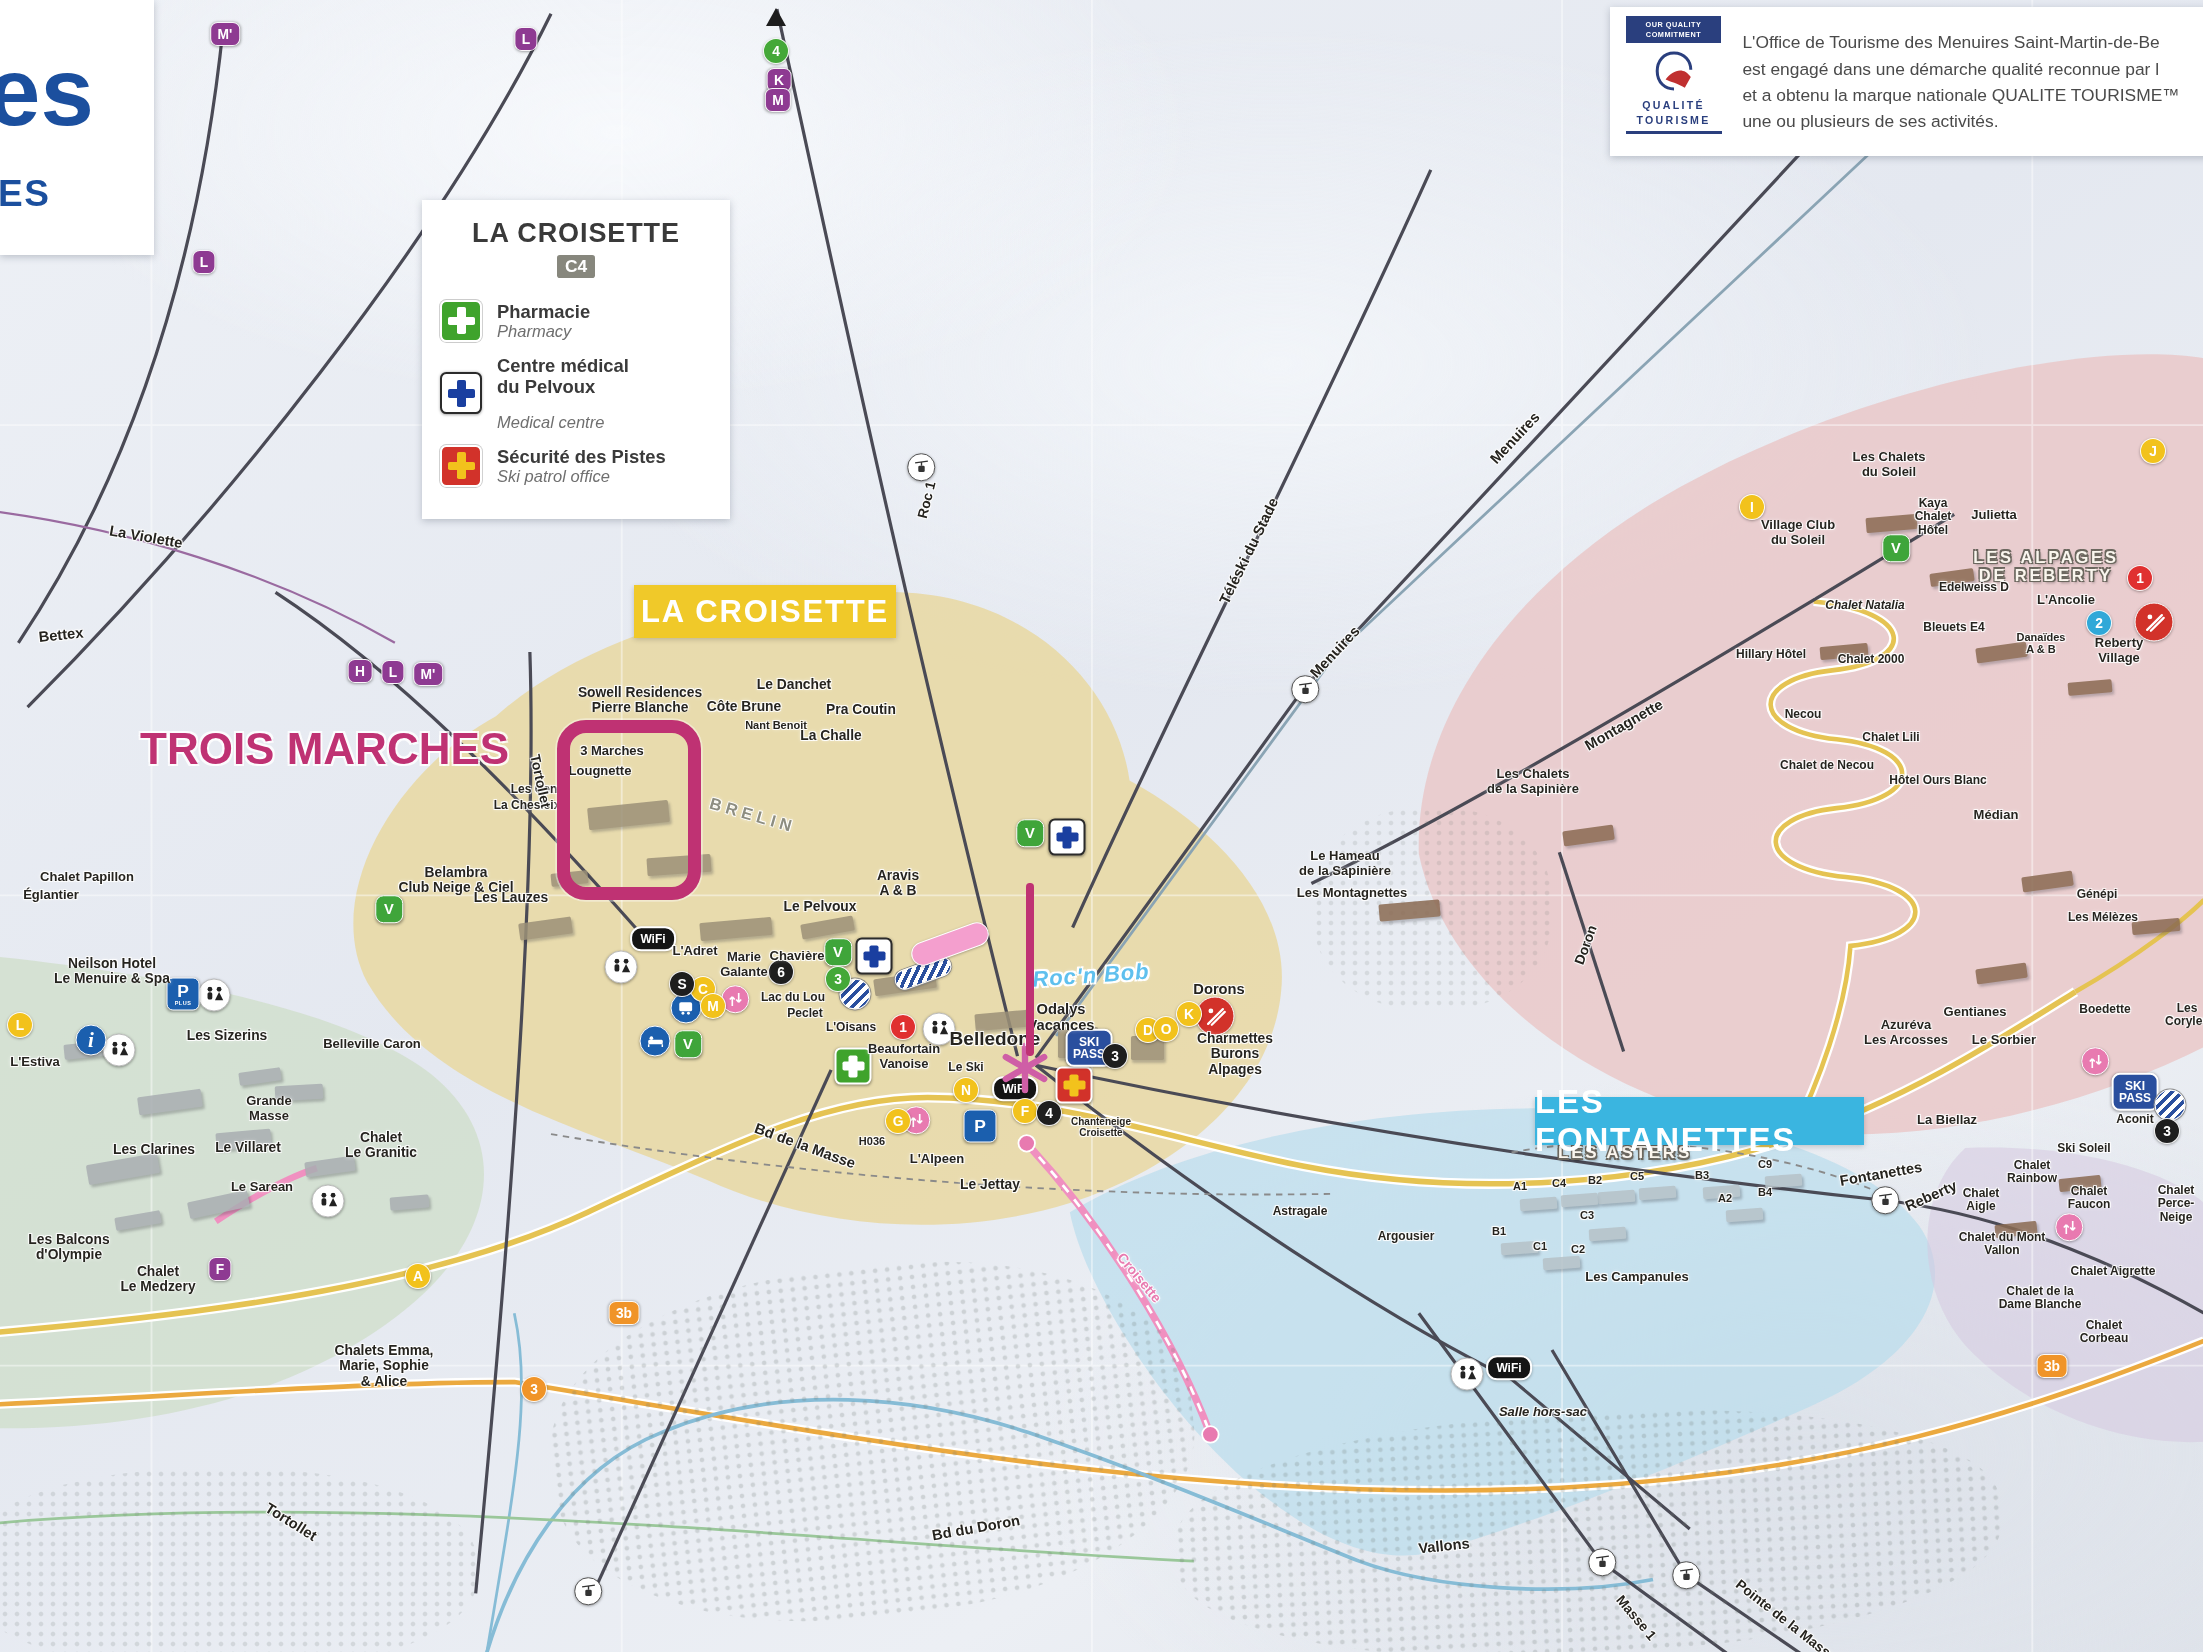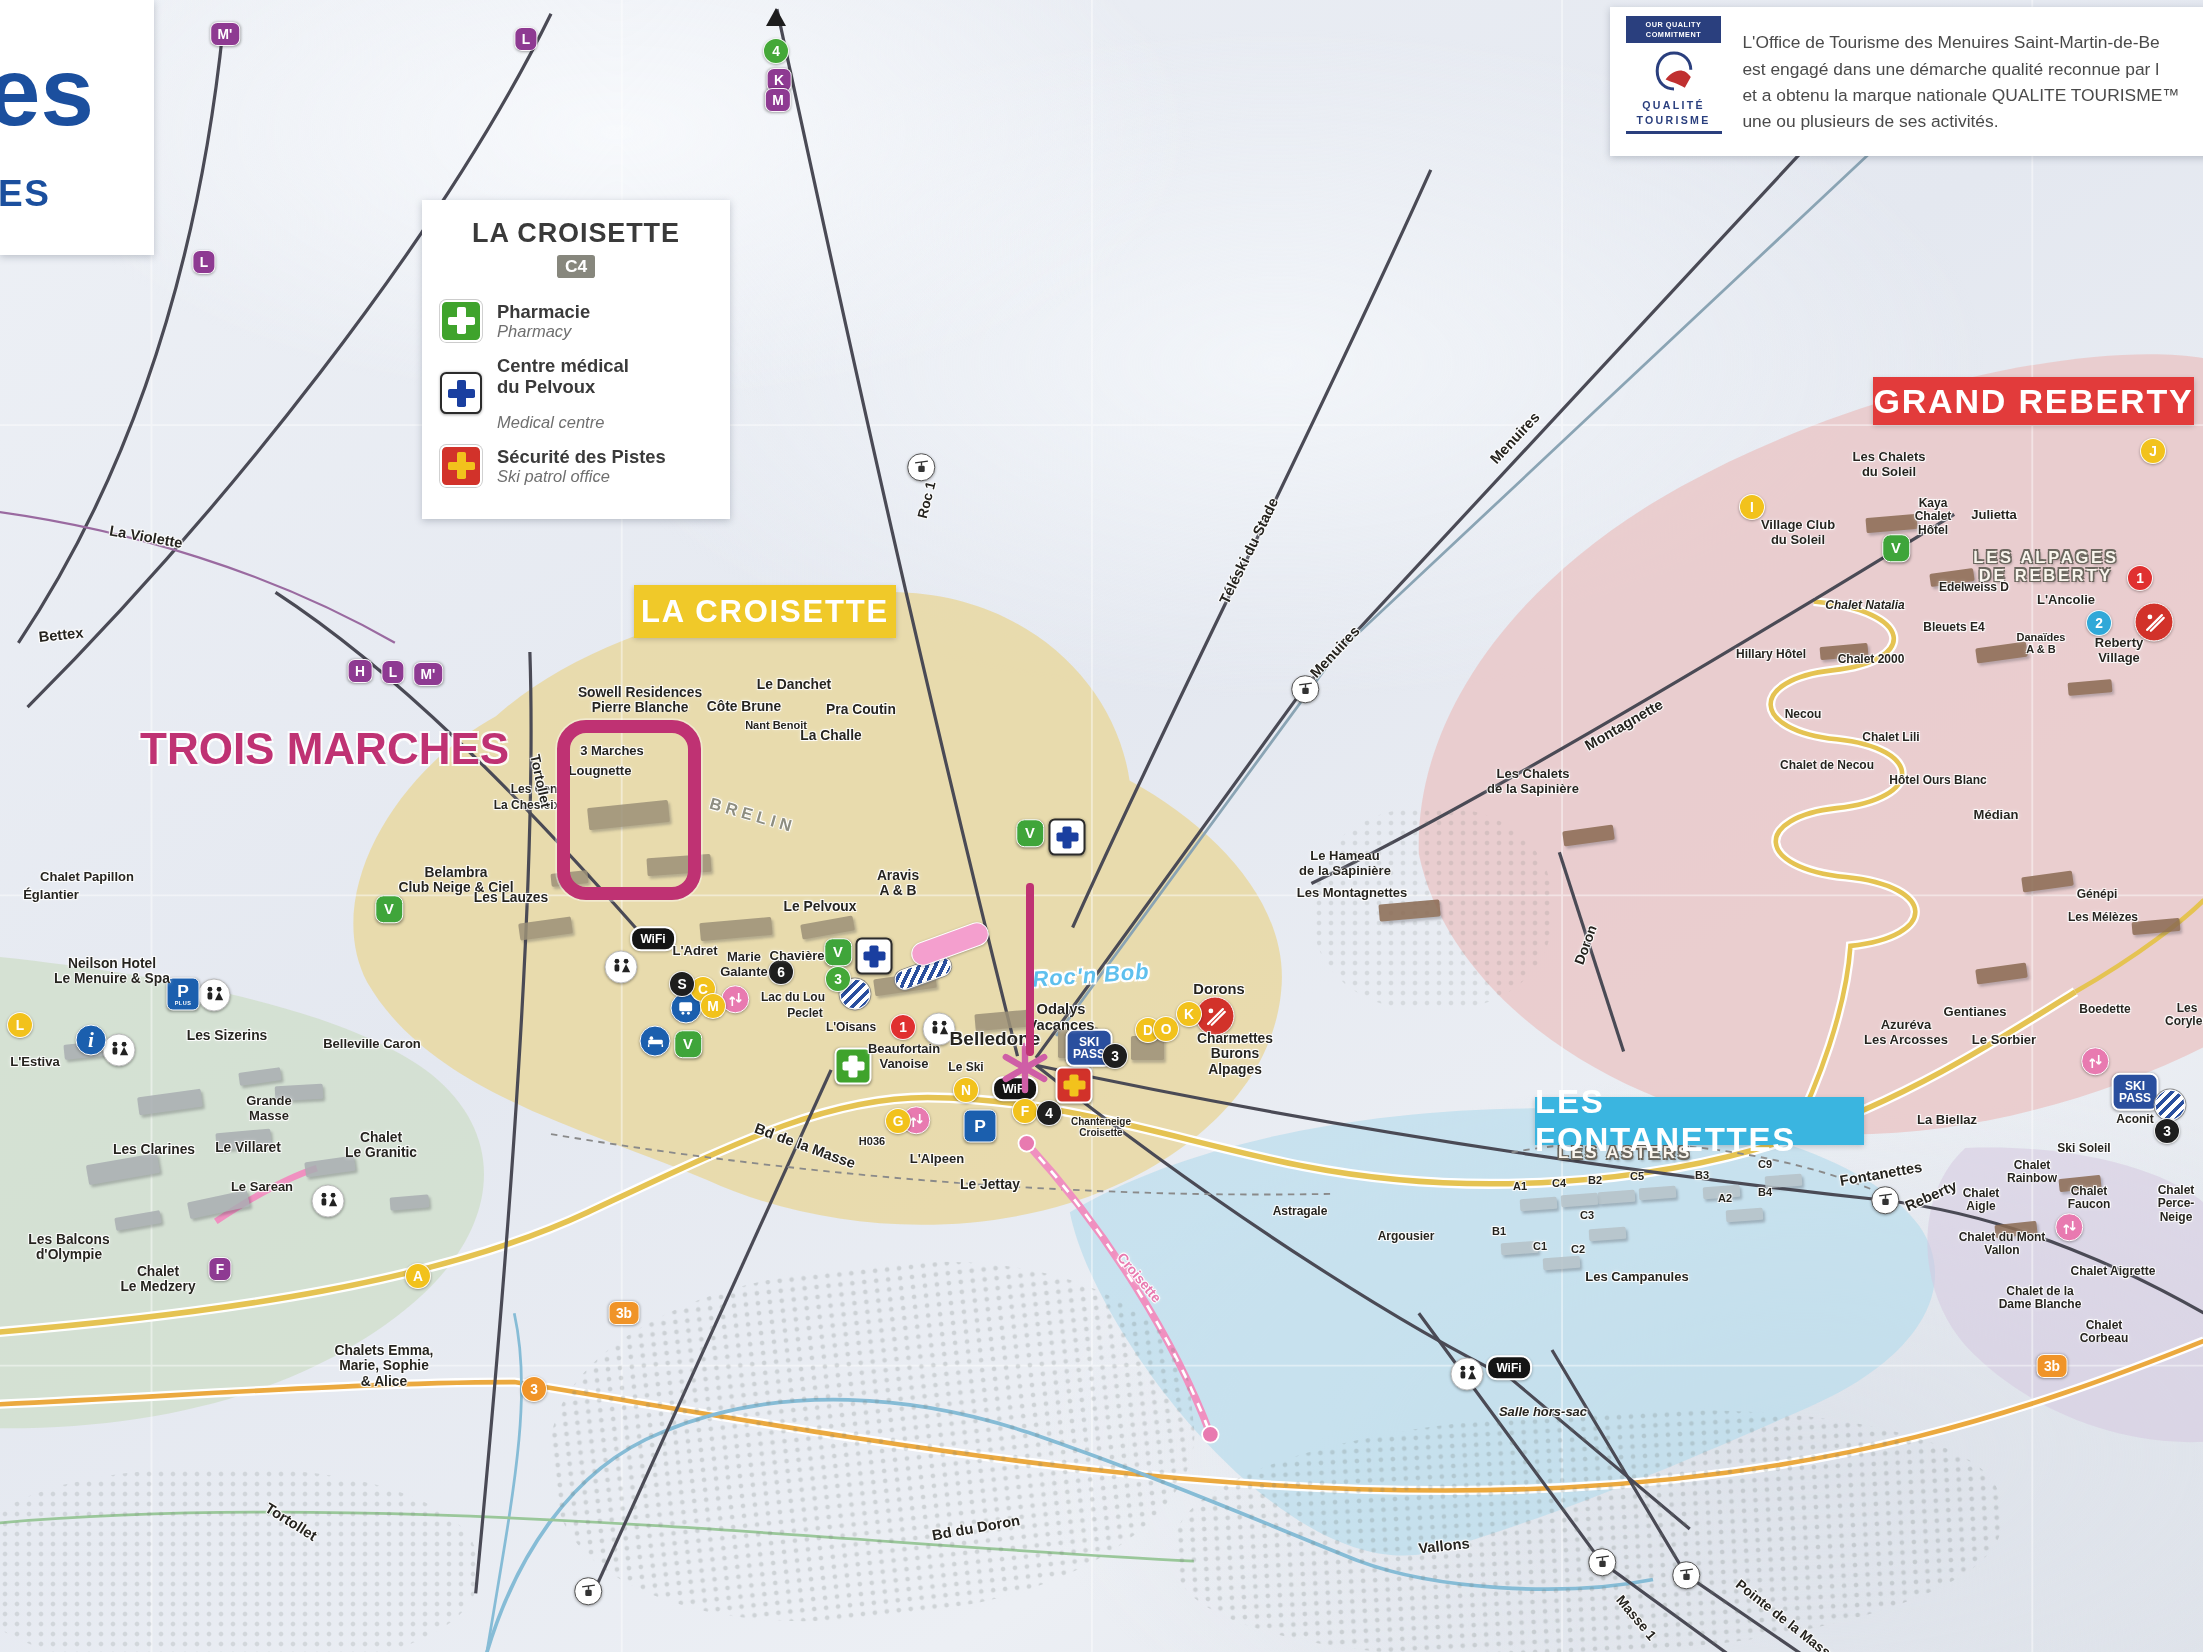--- a/index.html
+++ b/index.html
@@ -666,21 +666,20 @@
       <div class="lbl" style="left: 976px; top: 1528px; font-size: 14.7px; transform: translate(-50%, -50%) rotate(-10deg);">Bd du Doron</div>
       <div class="lbl" style="left: 1444px; top: 1546px; font-size: 14.7px; transform: translate(-50%, -50%) rotate(-6deg);">Vallons</div>
       <div class="lbl" style="left: 1636px; top: 1618px; font-size: 13.8px; transform: translate(-50%, -50%) rotate(50deg);">Masse 1</div>
       <div class="lbl" style="left: 1786px; top: 1621px; font-size: 13.8px; transform: translate(-50%, -50%) rotate(38deg);">Pointe de la Masse</div>
       <div class="lbl" style="left: 1881px; top: 1174px; font-size: 14.7px; transform: translate(-50%, -50%) rotate(-10deg);">Fontanettes</div>
       <div class="lbl" style="left: 1931px; top: 1196px; font-size: 14.7px; transform: translate(-50%, -50%) rotate(-24deg);">Reberty</div>
       <div class="lbl pink-route" style="left: 1139px; top: 1278px; font-size: 13.8px; transform: translate(-50%, -50%) rotate(50deg);">Croisette</div>
     </div>
 
   <div class="banner" style="left:634px;top:585px;width:262px;height:53px;background:var(--c-banner_croisette,#f0c929);font-size:31px;">LA CROISETTE</div>
-  <div class="banner" style="left:1873px;top:377px;width:321px;height:48px;background:var(--c-banner_reberty,#e23b3b);font-size:34px;">GRAND REBERTY</div>
   <div class="banner" style="left:1535px;top:1097px;width:329px;height:48px;background:var(--c-banner_fontanettes,#3ab5e0);font-size:33px;">LES FONTANETTES</div>
 
   <div class="headline" style="left:140px;top:724px;font-size:44px;">TROIS MARCHES</div>
   <div style="position:absolute;left:557px;top:720px;width:118px;height:154px;border:13.8px solid var(--c-highlight,#bf3273);border-radius:29px;box-shadow:0 0 0 1.8px rgba(255,255,255,.4);"></div>
   <div style="position:absolute;left:1026px;top:883px;width:8.3px;height:173px;background:var(--c-highlight,#bf3273);border-radius:3.7px;"></div>
 
   <div class="panel" style="left:0;top:0;width:154px;height:255px;overflow:hidden;">
     <div style="position:absolute;left:-13px;top:37px;font-size:96px;font-weight:800;color:var(--c-logo_blue,#1b4f9e);">es</div>
     <div style="position:absolute;left:-53px;top:173px;font-size:37px;font-weight:700;letter-spacing:1.8px;color:var(--c-logo_blue,#1b4f9e);">LÉES</div>
   </div>

